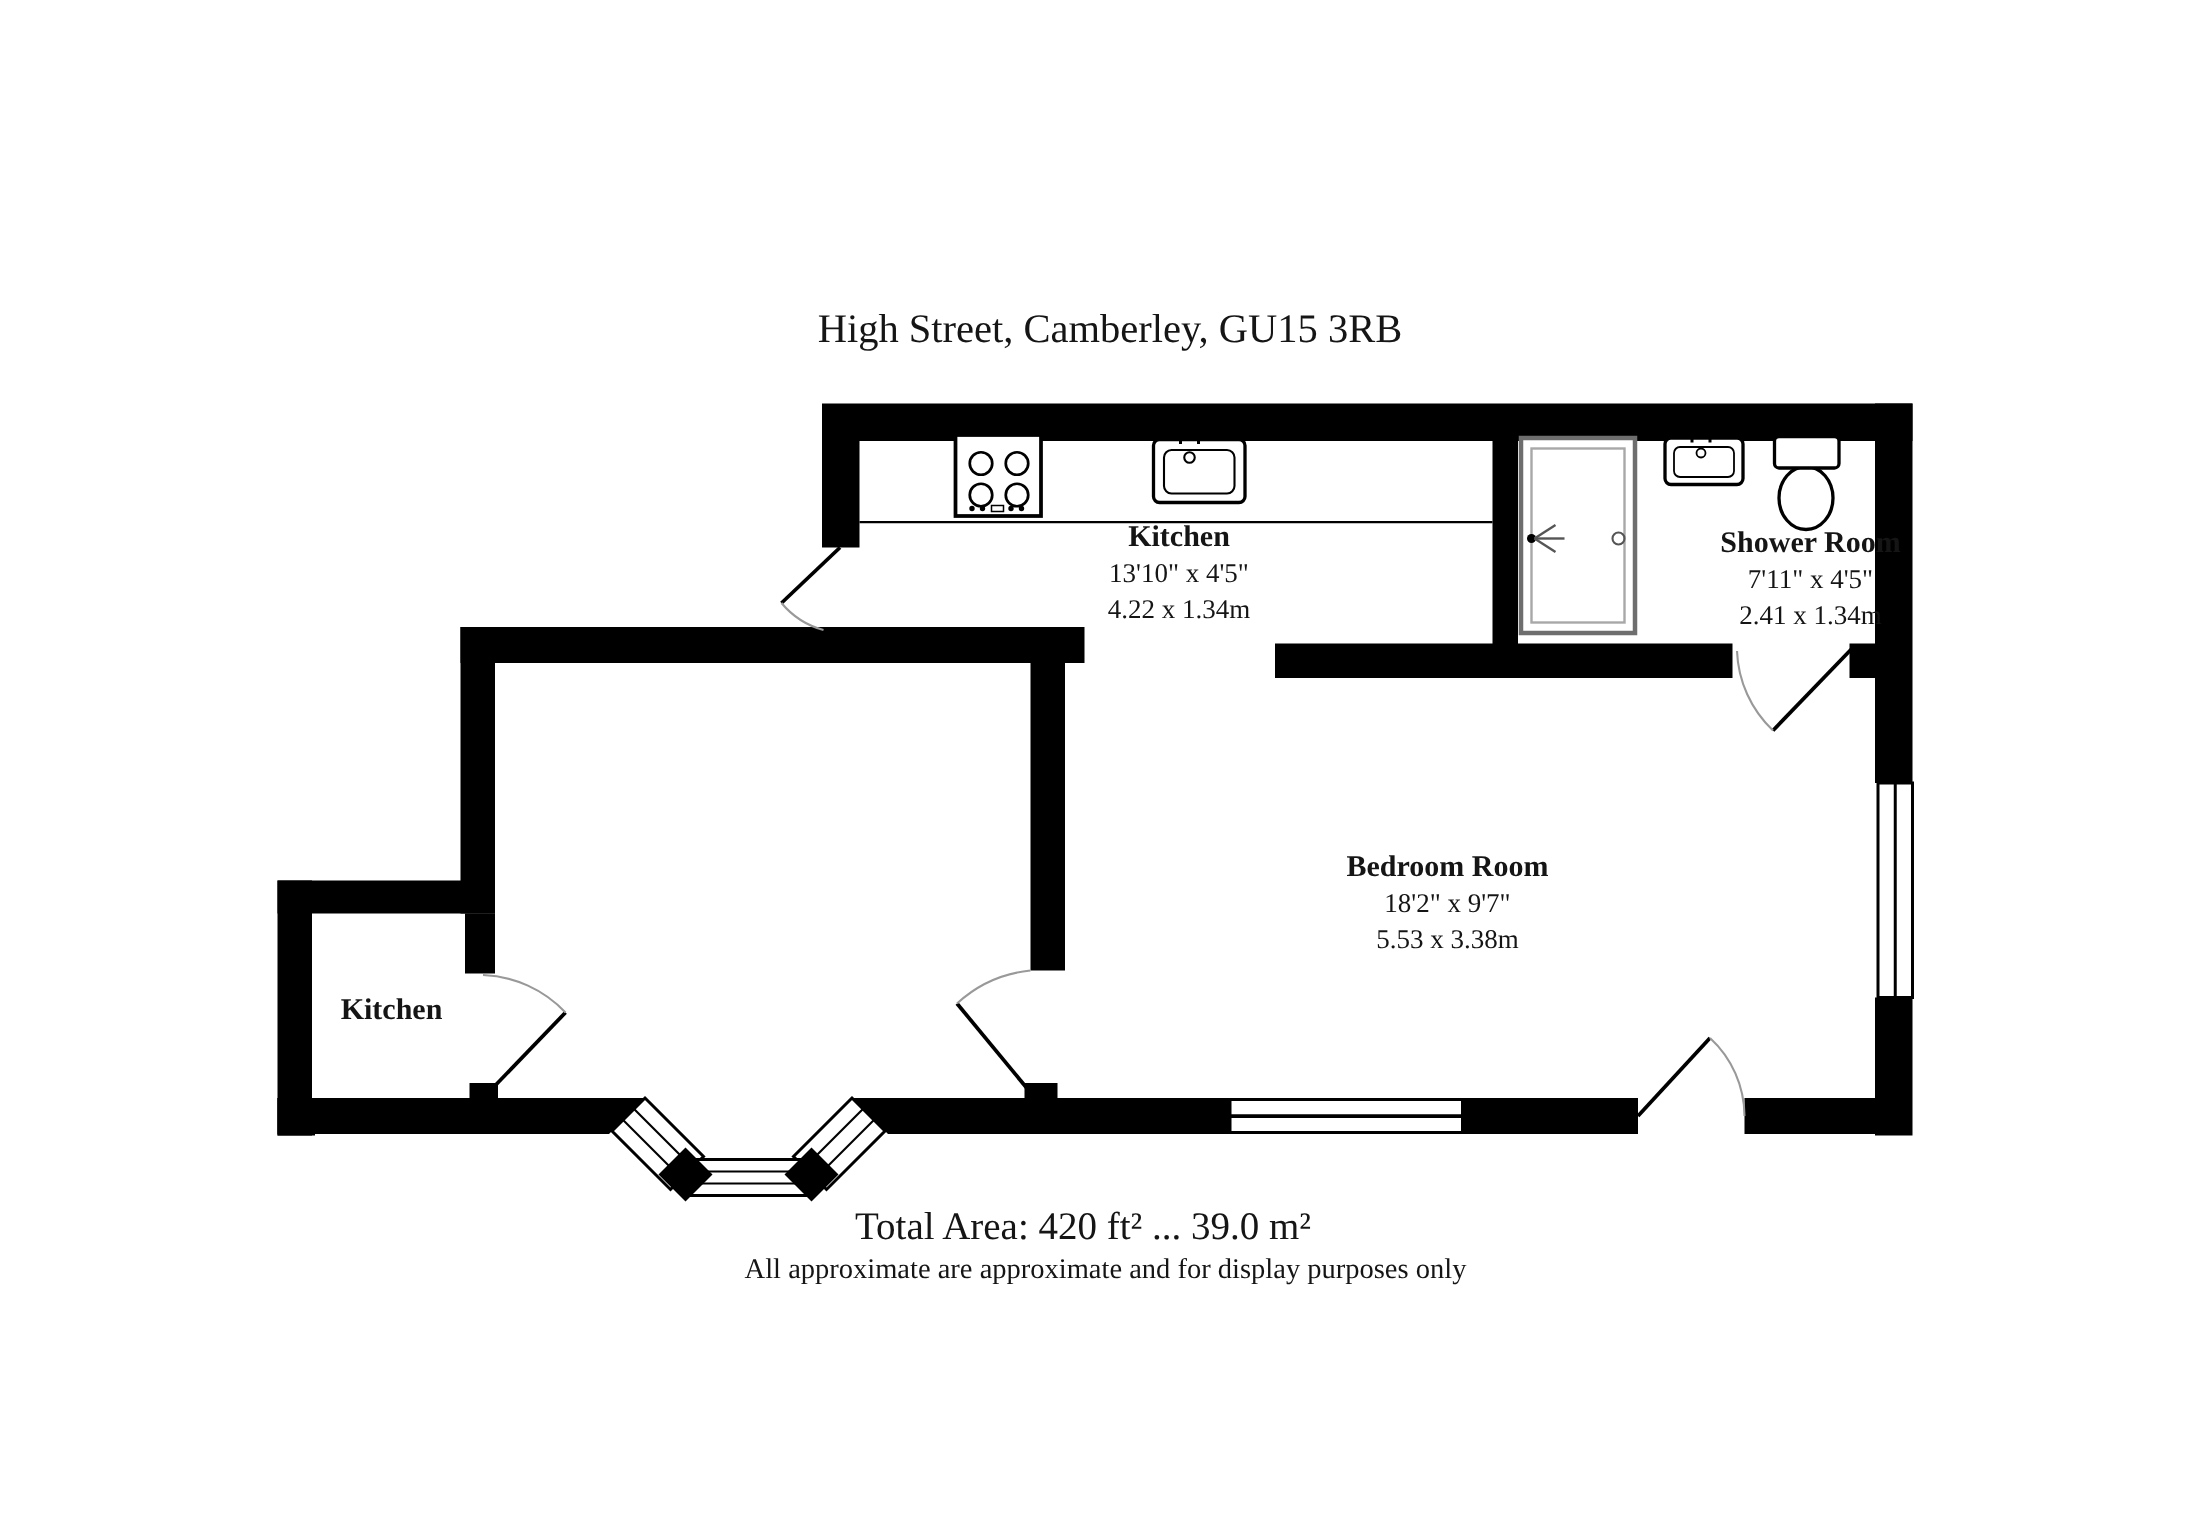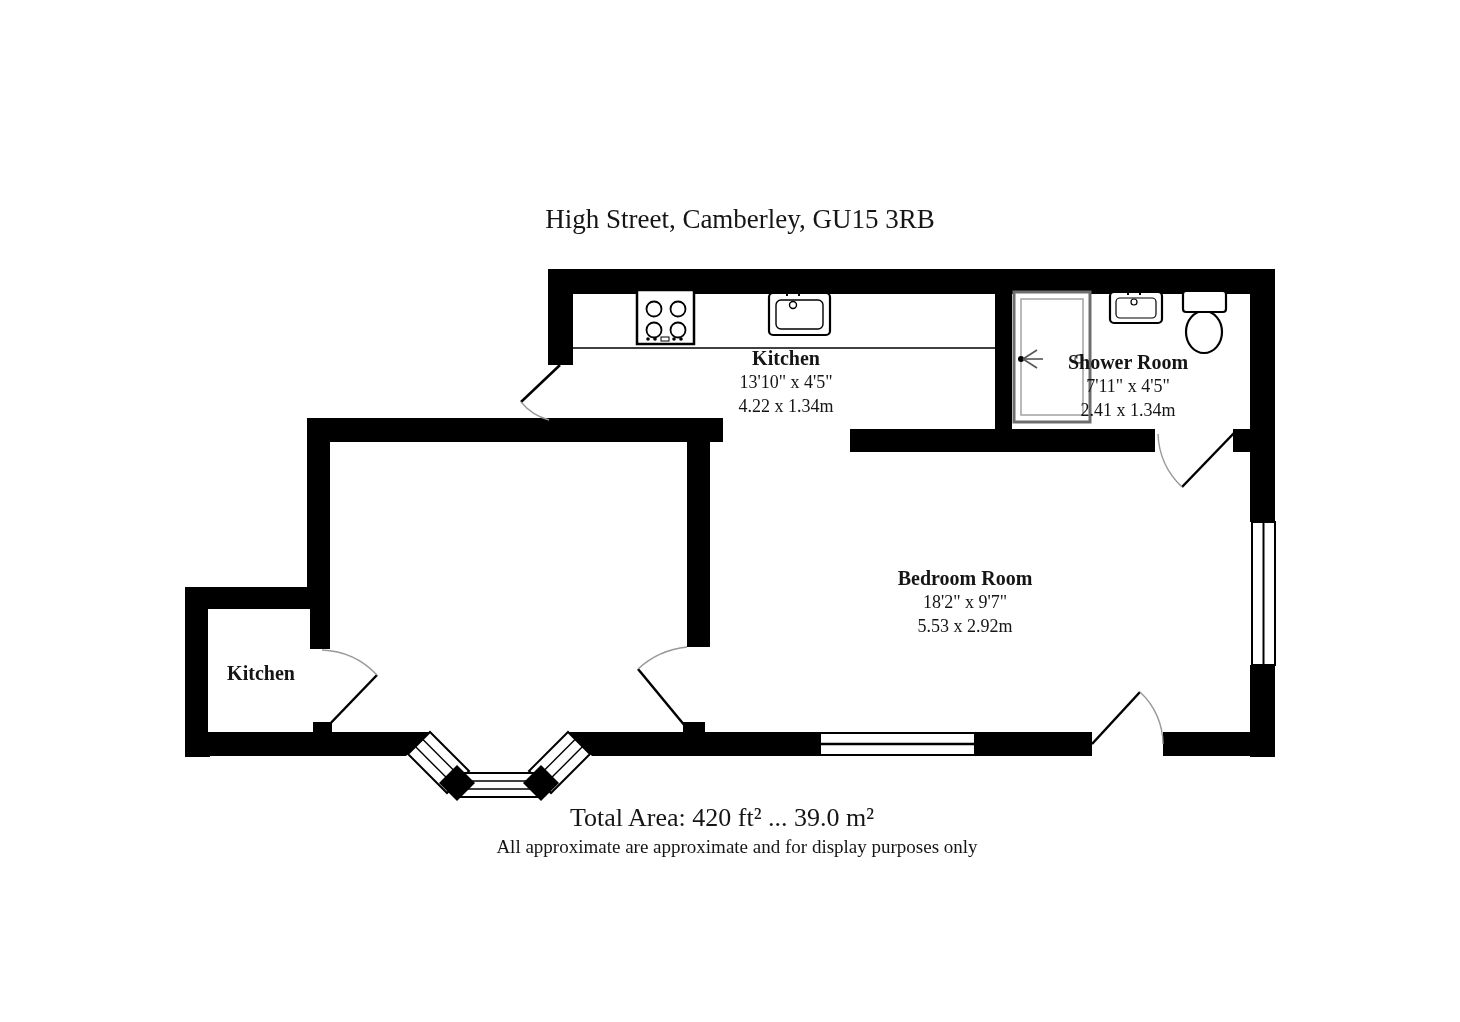--- a/index.html
+++ b/index.html
@@ -146,31 +146,31 @@
   </svg>
 
   <div class="abs page-title" style="left:740px;top:172px;">High Street, Camberley, GU15 3RB</div>
 
   <div class="abs room-label" style="left:786px;top:314px;">
     <div class="room-name">Kitchen</div>
     <div class="room-dims">13'10" x 4'5"</div>
     <div class="room-dims">4.22 x 1.34m</div>
   </div>
 
-  <div class="abs room-label" style="left:1128px;top:318px;">
+  <div class="abs room-label" style="left:1207px;top:318px;">
     <div class="room-name">Shower Room</div>
     <div class="room-dims">7'11" x 4'5"</div>
     <div class="room-dims">2.41 x 1.34m</div>
   </div>
 
 
   <div class="abs room-label" style="left:965px;top:534px;">
     <div class="room-name">Bedroom Room</div>
     <div class="room-dims">18'2" x 9'7"</div>
-    <div class="room-dims">5.53 x 2.92m</div>
+    <div class="room-dims">5.53 x 3.38m</div>
   </div>
 
   <div class="abs room-label" style="left:261px;top:629px;">
     <div class="room-name">Kitchen</div>
   </div>
 
   <div class="abs total-area" style="left:722px;top:771px;text-align:center;">Total Area: 420 ft² ... 39.0 m²</div>
 
   <div class="abs disclaimer" style="left:737px;top:804px;">All approximate are approximate and for display purposes only</div>
 

